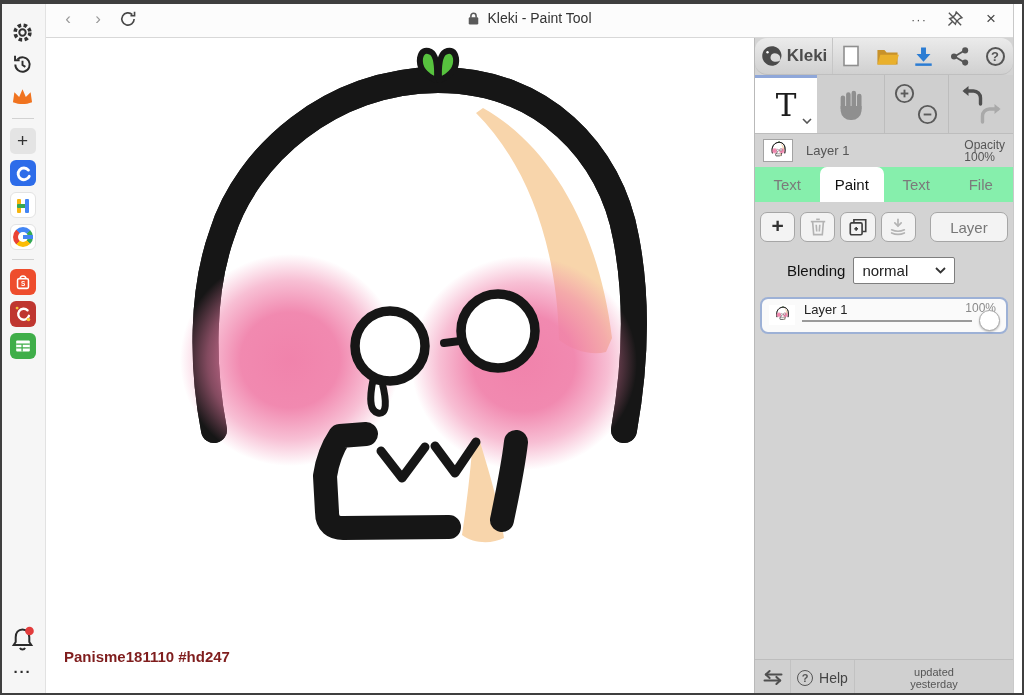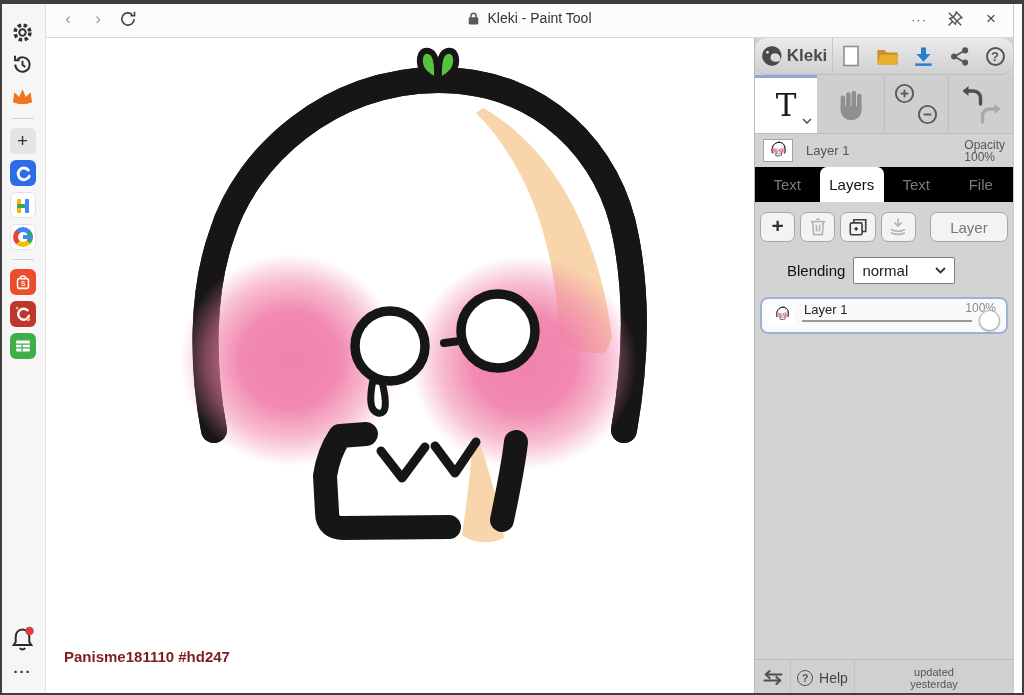--- a/index.html
+++ b/index.html
@@ -69,21 +69,21 @@
   .urcell{flex:1;position:relative;}
   .undo{position:absolute;left:10px;top:9px;}
   .redo{position:absolute;right:9px;bottom:7px;}
 
   .p-layerprev{height:33px;display:flex;align-items:center;padding:0 8px;flex-shrink:0;}
   .thumbbox{width:30px;height:23px;background:#fff;border:1px solid #a3a3a3;display:flex;align-items:center;justify-content:center;}
   .lp-name{margin-left:13px;font-size:13px;color:#555;}
   .lp-spacer{flex:1;}
   .opacity-block{text-align:left;font-size:12px;line-height:12px;color:#555;}
 
-  .p-tabs{height:35px;background:#000000;display:flex;flex-shrink:0;}
+  .p-tabs{height:35px;background:#86efac;display:flex;flex-shrink:0;}
   .tab{flex:1;display:flex;align-items:center;justify-content:center;font-size:15px;color:#7b7b7b;}
   .tab.active{background:#fff;border-radius:7px 7px 0 0;color:#111;}
 
   .p-content{flex:1;padding:10px 5px;position:relative;}
   .btn-row{display:flex;gap:5px;align-items:center;}
   .pbtn{height:30px;background:#f3f3f3;border:1px solid #a6a6a6;border-radius:7px;
     display:flex;align-items:center;justify-content:center;}
   .pbtn.sq{width:36px;}
   .pbtn.addbtn{font-size:21px;font-weight:bold;color:#333;padding-bottom:2px;}
   .pbtn.rename{width:80px;margin-left:9px;font-size:15px;color:#777;}
@@ -378,21 +378,21 @@
       <span class="lp-name">Layer 1</span>
       <span class="lp-spacer"></span>
       <span class="opacity-block">
         <div>Opacity</div>
         <div>100%</div>
       </span>
     </div>
 
     <div class="p-tabs">
       <div class="tab">Text</div>
-      <div class="tab active">Layers</div>
+      <div class="tab active">Paint</div>
       <div class="tab">Text</div>
       <div class="tab">File</div>
     </div>
 
     <div class="p-content">
       <div class="btn-row">
         <div class="pbtn sq addbtn">
             <span>+</span>
           </div>
         <div class="pbtn sq">

